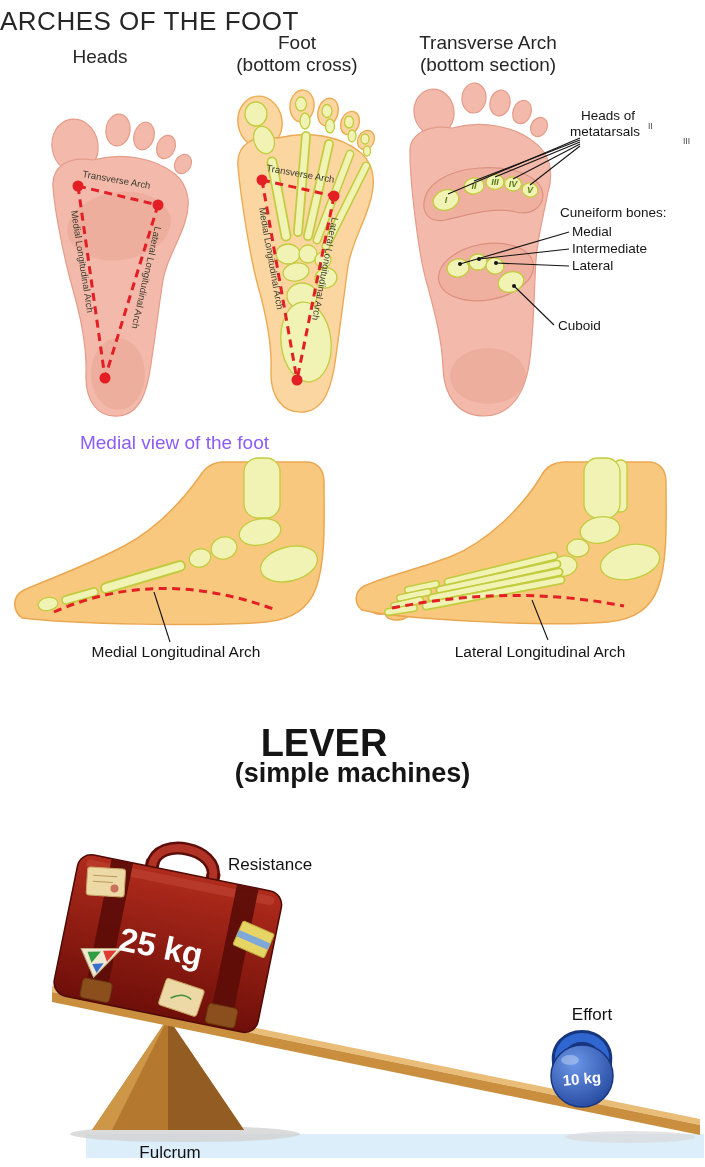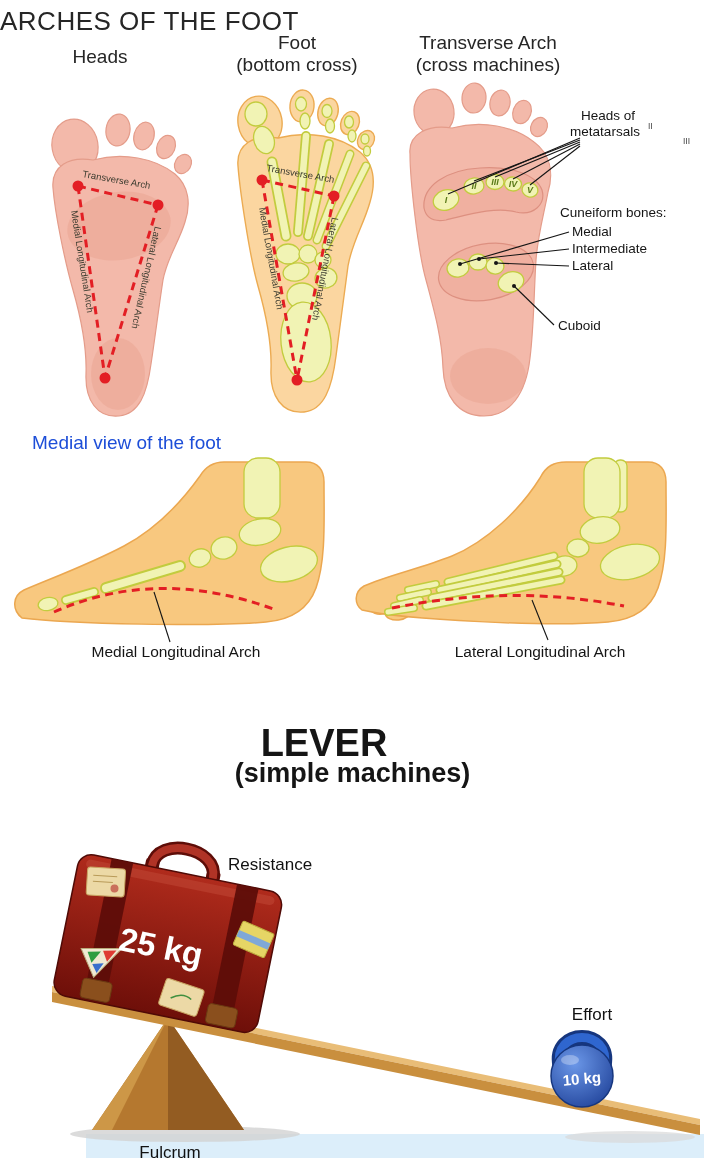--- a/index.html
+++ b/index.html
@@ -2,21 +2,21 @@
 <html><head>
 <meta charset="utf-8">
 <style>
   * { margin:0; padding:0; box-sizing:border-box; }
   body { background:#ffffff; }
   .page { position:relative; width:705px; height:1167px; background:#fff;
           font-family:"Liberation Sans","DejaVu Sans",sans-serif; color:#1e1e1e; overflow:hidden; }
   .abs { position:absolute; }
   .title { left:0; top:6px; width:705px; text-align:left; font-size:26px; letter-spacing:.5px; color:#262626; }
   .colhead { text-align:center; font-size:19px; line-height:22px; color:#262626; }
-  .viewhead { text-align:left; font-size:19px; color:#1d4ed8; }
+  .viewhead { text-align:center; font-size:19px; color:#8b5cf6; }
   .lever-title { left:0; top:722px; width:648px; text-align:center; font-size:38px; font-weight:bold; color:#151515; }
   .lever-sub { left:0; top:758px; width:705px; text-align:center; font-size:27px; font-weight:bold; color:#151515; }
   svg.abs { overflow:visible; font-family:"Liberation Sans","DejaVu Sans",sans-serif; }
   .bone { fill:#f1f3b4; stroke:#c2cc3e; stroke-width:1.3; }
   .bone-o { stroke:#c2cc3e; stroke-linecap:round; fill:none; }
   .bone-f { stroke:#f1f3b4; stroke-linecap:round; fill:none; }
   .skin-pink { fill:#f3b9aa; stroke:#e49c8a; stroke-width:1.2; }
   .shade-pink { fill:#e9a18f; opacity:.45; }
   .skin-tan { fill:#fbd6a0; stroke:#ecab52; stroke-width:1.4; }
   .skin-tan2 { fill:#f8c87f; stroke:#eba750; stroke-width:1.5; }
@@ -37,21 +37,21 @@
 <div class="page">
 
   <div class="abs title">ARCHES OF THE FOOT</div>
   <div class="abs colhead" style="left:40px;top:46px;width:120px;">Heads</div>
   <div class="abs colhead" style="left:208px;top:32px;width:178px;">
     <div>Foot</div>
     <div>(bottom cross)</div>
   </div>
   <div class="abs colhead" style="left:392px;top:32px;width:192px;">
     <div>Transverse Arch</div>
-    <div>(cross machines)</div>
+    <div>(bottom section)</div>
   </div>
 
   <svg class="abs" style="left:35px;top:80px;" width="160" height="352" viewBox="0 0 160 352">
     <g>
       <ellipse class="skin-pink" cx="40" cy="66" rx="23" ry="27" transform="rotate(-10 40 66)"></ellipse>
       <ellipse class="skin-pink" cx="83" cy="50" rx="12" ry="16" transform="rotate(8 83 50)"></ellipse>
       <ellipse class="skin-pink" cx="109" cy="56" rx="10" ry="14" transform="rotate(15 109 56)"></ellipse>
       <ellipse class="skin-pink" cx="131" cy="67" rx="9" ry="12" transform="rotate(22 131 67)"></ellipse>
       <ellipse class="skin-pink" cx="148" cy="84" rx="8" ry="10" transform="rotate(30 148 84)"></ellipse>
       <path class="skin-pink" d="M 18,108 C 16,86 34,76 58,80 C 88,72 120,78 140,94 C 154,106 156,124 150,142 C 144,162 132,178 128,200 C 124,226 120,258 116,284 C 112,314 104,334 84,336 C 62,338 50,320 51,294 C 52,266 46,238 38,210 C 30,182 20,134 18,108 Z"></path>

